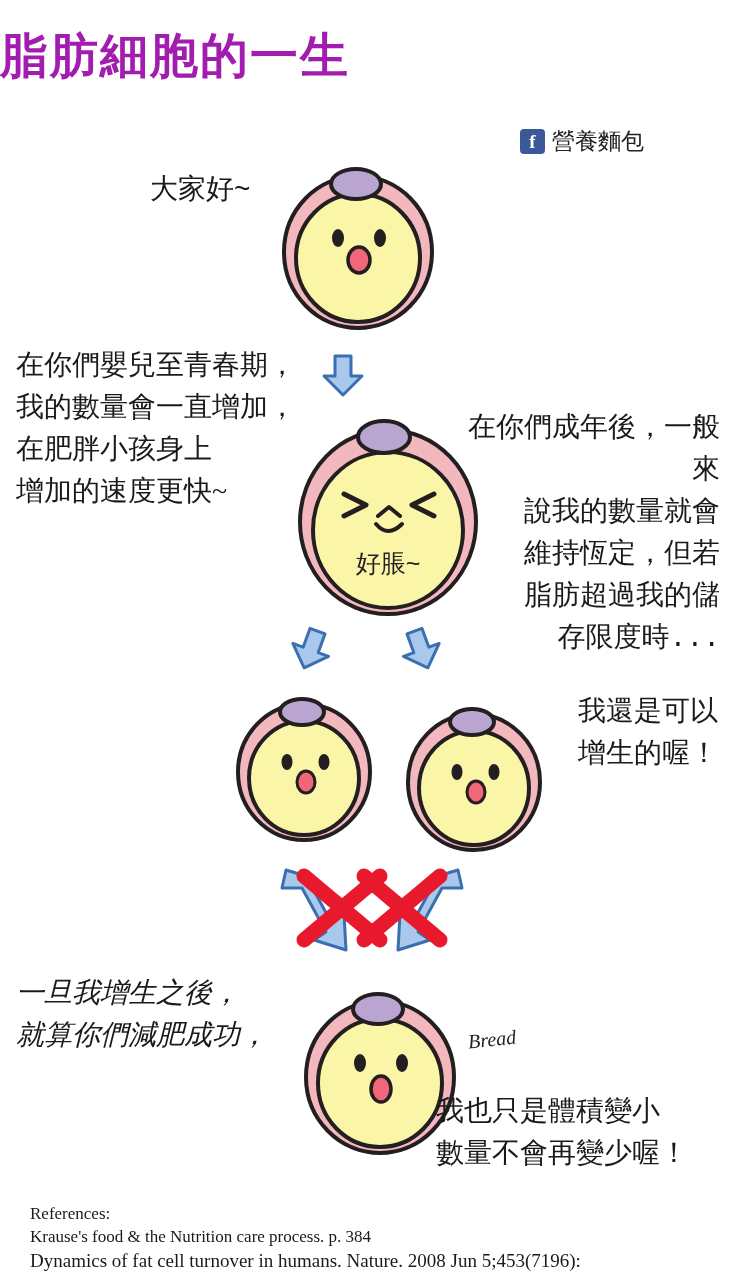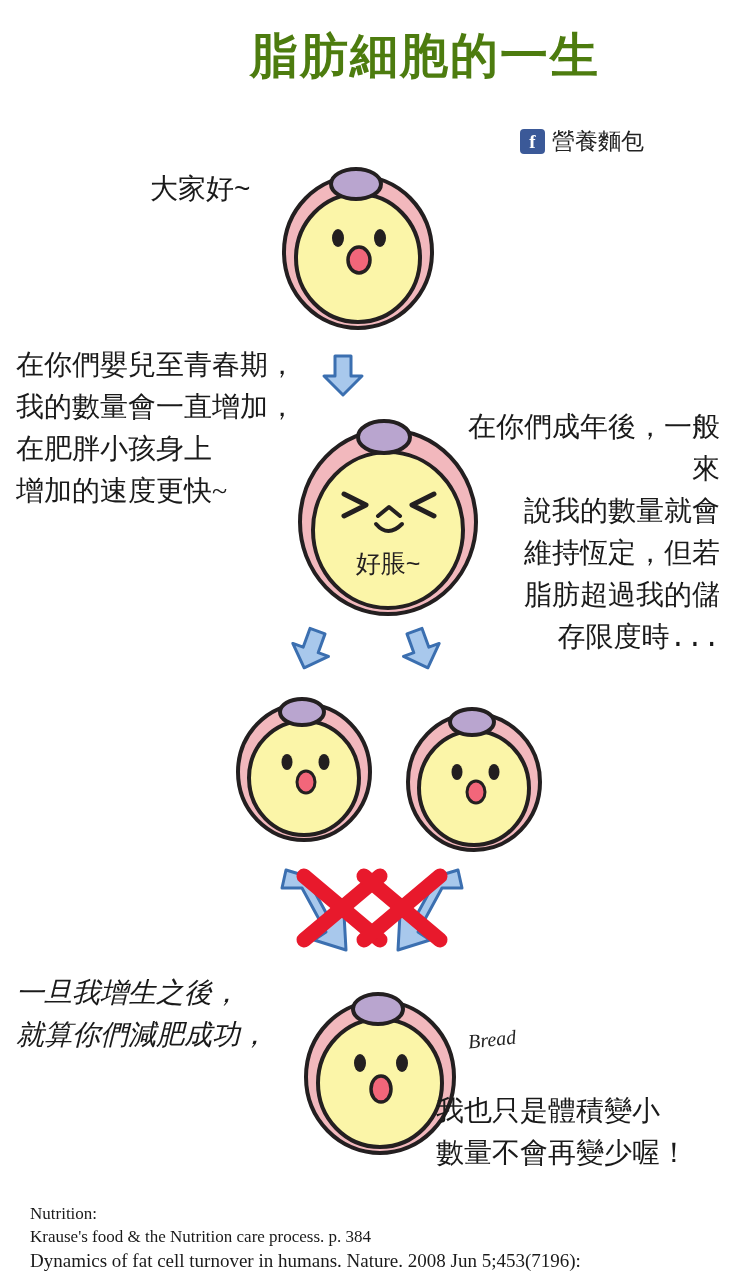--- a/index.html
+++ b/index.html
@@ -18,25 +18,25 @@
   .page {
     position: relative;
     width: 732px;
     height: 1280px;
   }
   .title {
     position: absolute;
     top: 24px;
     left: 0;
     width: 600px;
-    text-align: right;
+    text-align: left;
     font-size: 48px;
     font-weight: bold;
     letter-spacing: 2px;
-    color: #4d7c0f;
+    color: #a21caf;
   }
   .credit {
     position: absolute;
     top: 126px;
     left: 520px;
     display: flex;
     align-items: center;
     gap: 7px;
     font-size: 23px;
     color: #222;
@@ -197,24 +197,26 @@
   <div class="speech" style="left:150px; top:168px; width:210px;">大家好~</div>
   <div class="speech" style="left:16px; top:344px; width:340px;font-family:Liberation Serif, serif;">在你們嬰兒至青春期，
 我的數量會一直增加，
 在肥胖小孩身上
 增加的速度更快~</div>
   <div class="speech right-align" style="left:448px; top:408px; width:272px;">在你們成年後，一般來
 說我的數量就會
 維持恆定，但若
 脂肪超過我的儲
 存限度時...</div>
+  <div class="speech right-align" style="left:498px; top:692px; width:220px;">我還是可以
+增生的喔！</div>
   <div class="speech" style="left:16px; top:972px; width:320px;font-style:italic;">一旦我增生之後，
 就算你們減肥成功，</div>
   <div class="speech" style="left:436px; top:1090px; width:290px;">我也只是體積變小
 數量不會再變少喔！</div>
 
   <div class="refs">
-    <div class="r0">Nutrition:</div>
+    <div class="r0">References:</div>
     <div class="r1">Krause's food &amp; the Nutrition care process. p. 384</div>
     <div class="r2">Dynamics of fat cell turnover in humans. Nature. 2008 Jun 5;453(7196):</div>
   </div>
 
 </div>
 
 </body></html>

